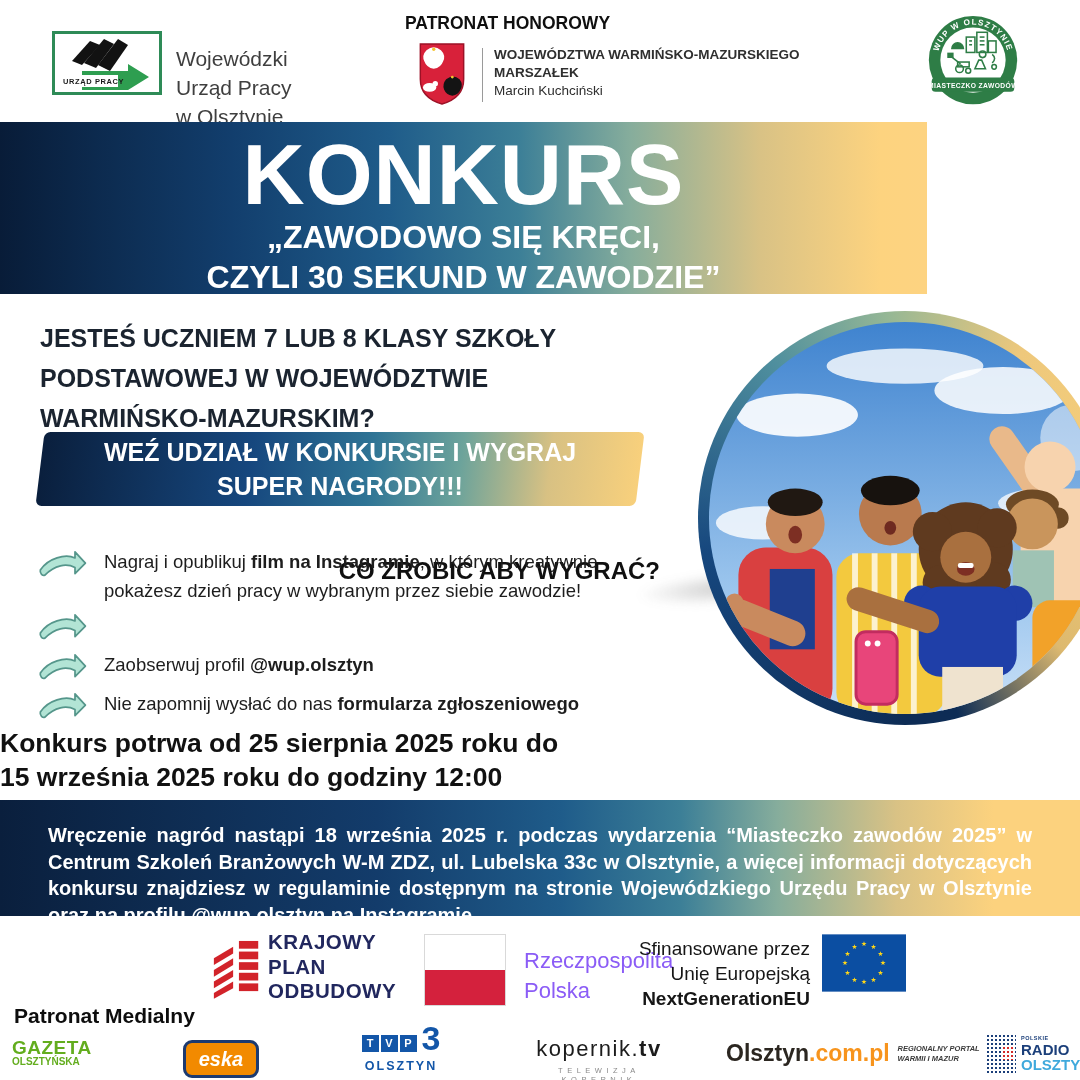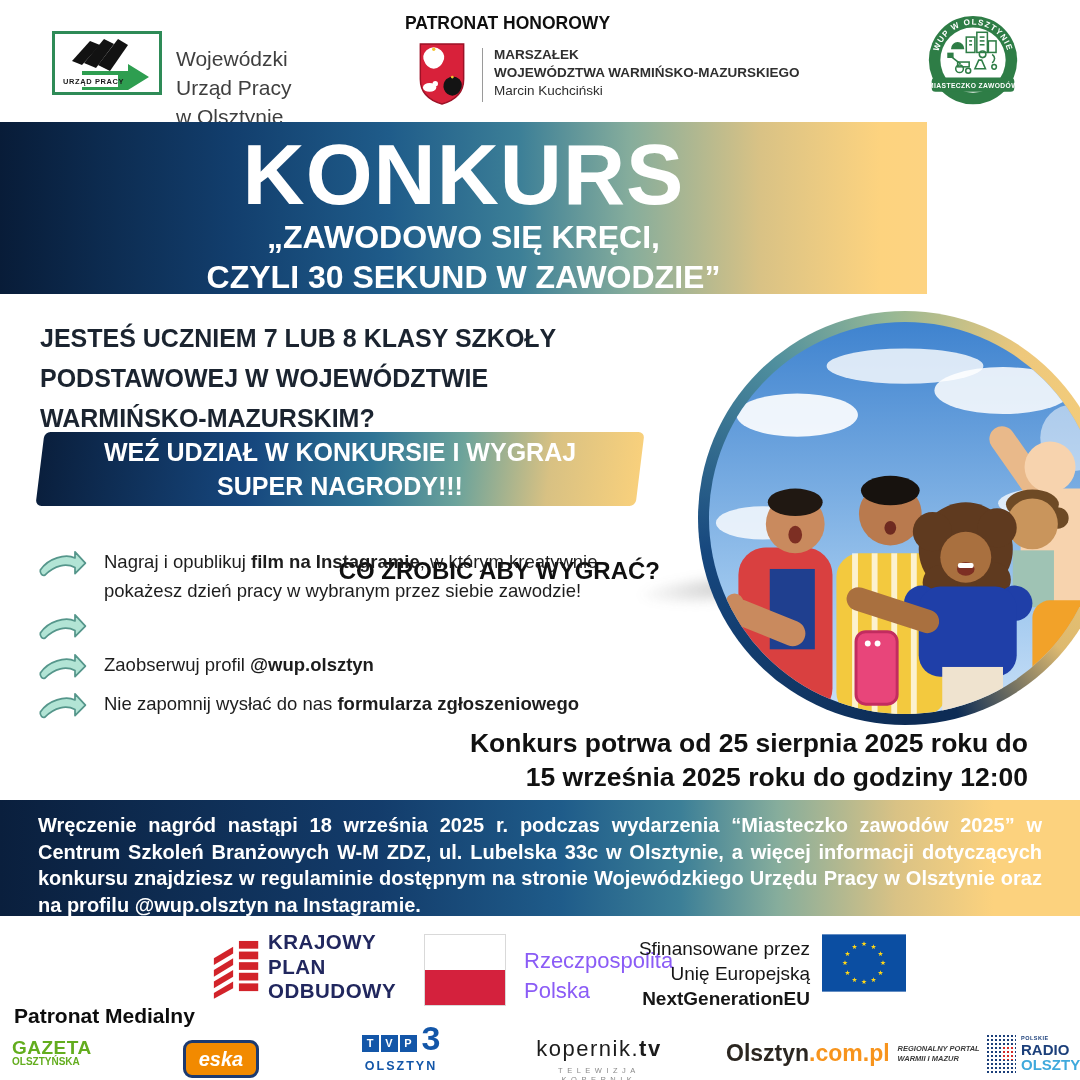--- a/index.html
+++ b/index.html
@@ -35,26 +35,26 @@
   .steps-heading{left:40px;top:513px;width:620px;text-align:right;font-size:24px;font-weight:800;color:#101010;margin-top:44px;}
 
   
   .step{position:absolute;left:36px;display:flex;align-items:flex-start;gap:16px;width:630px;}
   .step svg{width:52px;height:36px;flex:0 0 auto;margin-top:1px;}
   .step p{margin:3px 0 0 0;font-size:18.5px;color:#1d1d1d;line-height:1.55;}
   .step1{top:545px;} .step1 p{width:562px;}
   .step2{top:608px;} .step3{top:648px;} .step4{top:687px;}
 
   
-  .schedule{left:0;top:726px;width:1028px;text-align:right;font-size:26.5px;font-weight:700;color:#111;line-height:1.3;}
+  .schedule{left:0;top:726px;width:1028px;text-align:left;font-size:26.5px;font-weight:700;color:#111;line-height:1.3;}
 
   
   .award-band{left:0;top:800px;width:1080px;height:116px;overflow:hidden;
        background:linear-gradient(90deg,#0a1f3d 0%,#133c6b 35%,#1f5c8a 52%,#3c7f97 63%,#86ad9c 72%,#d9c285 83%,#fcd27e 92%,#fcd27e 100%);}
-  .award-band p{margin:0;padding:12px 38px 0 38px;color:#fff;font-weight:700;font-size:20px;line-height:26.5px;text-align:justify;}
+  .award-band p{margin:10px;padding:12px 38px 0 38px;color:#fff;font-weight:700;font-size:20px;line-height:26.5px;text-align:justify;}
 
   
   .photo-shadow{left:628px;top:570px;width:220px;height:34px;transform:rotate(-5deg);
        background:radial-gradient(ellipse,rgba(60,60,60,.30),transparent 65%);filter:blur(5px);}
   .photo{left:698px;top:311px;width:414px;height:414px;border-radius:50%;box-sizing:border-box;padding:11px;
        background:conic-gradient(from 180deg,#0d2c55 0deg,#16477e 80deg,#4f8f9e 140deg,#95b795 175deg,#eec87c 215deg,#f6cf79 265deg,#ddb96f 310deg,#0d2c55 345deg,#0d2c55 360deg);}
   .photo-inner{width:100%;height:100%;border-radius:50%;overflow:hidden;background:linear-gradient(180deg,#3f83cf,#9ec7ee 70%,#c9e0f7);}
 
   
   .kpo{left:210px;top:930px;display:flex;gap:4px;align-items:center;}
@@ -125,22 +125,22 @@
     <circle cx="15" cy="7" r="1.6" fill="#f4c430"></circle>
     <ellipse cx="11" cy="44" rx="6.5" ry="4.2" fill="#ffffff"></ellipse>
     <circle cx="16.5" cy="40.5" r="2.6" fill="#ffffff"></circle>
     <path d="M27 36 q7 -5 13 0 q4 5 1 10 q-2 5 -8 6 q-6 -1 -8 -6 q-2 -5 2 -10 z" fill="#141414"></path>
     <circle cx="33" cy="34" r="1.4" fill="#f4c430"></circle>
   </svg>
 
   <div class="abs pat-divider"></div>
 
   <div class="abs pat-text">
+    <div class="b">WOJEWÓDZTWA WARMIŃSKO-MAZURSKIEGO</div>
     <div class="b">MARSZAŁEK</div>
-    <div class="b">WOJEWÓDZTWA WARMIŃSKO-MAZURSKIEGO</div>
     <div>Marcin Kuchciński</div>
   </div>
 
   <svg class="abs mz-logo" viewBox="0 0 100 106">
     <circle cx="50" cy="50" r="46" fill="#2e7d46"></circle>
     <circle cx="50" cy="50" r="34" fill="#ffffff"></circle>
     <path id="arcTop" d="M 13 50 A 37 37 0 0 1 87 50" fill="none"></path>
     <text font-size="8.5" font-weight="bold" fill="#ffffff" letter-spacing="1.2">
       <textPath href="#arcTop" startOffset="50%" text-anchor="middle">WUP W OLSZTYNIE</textPath>
     </text>

